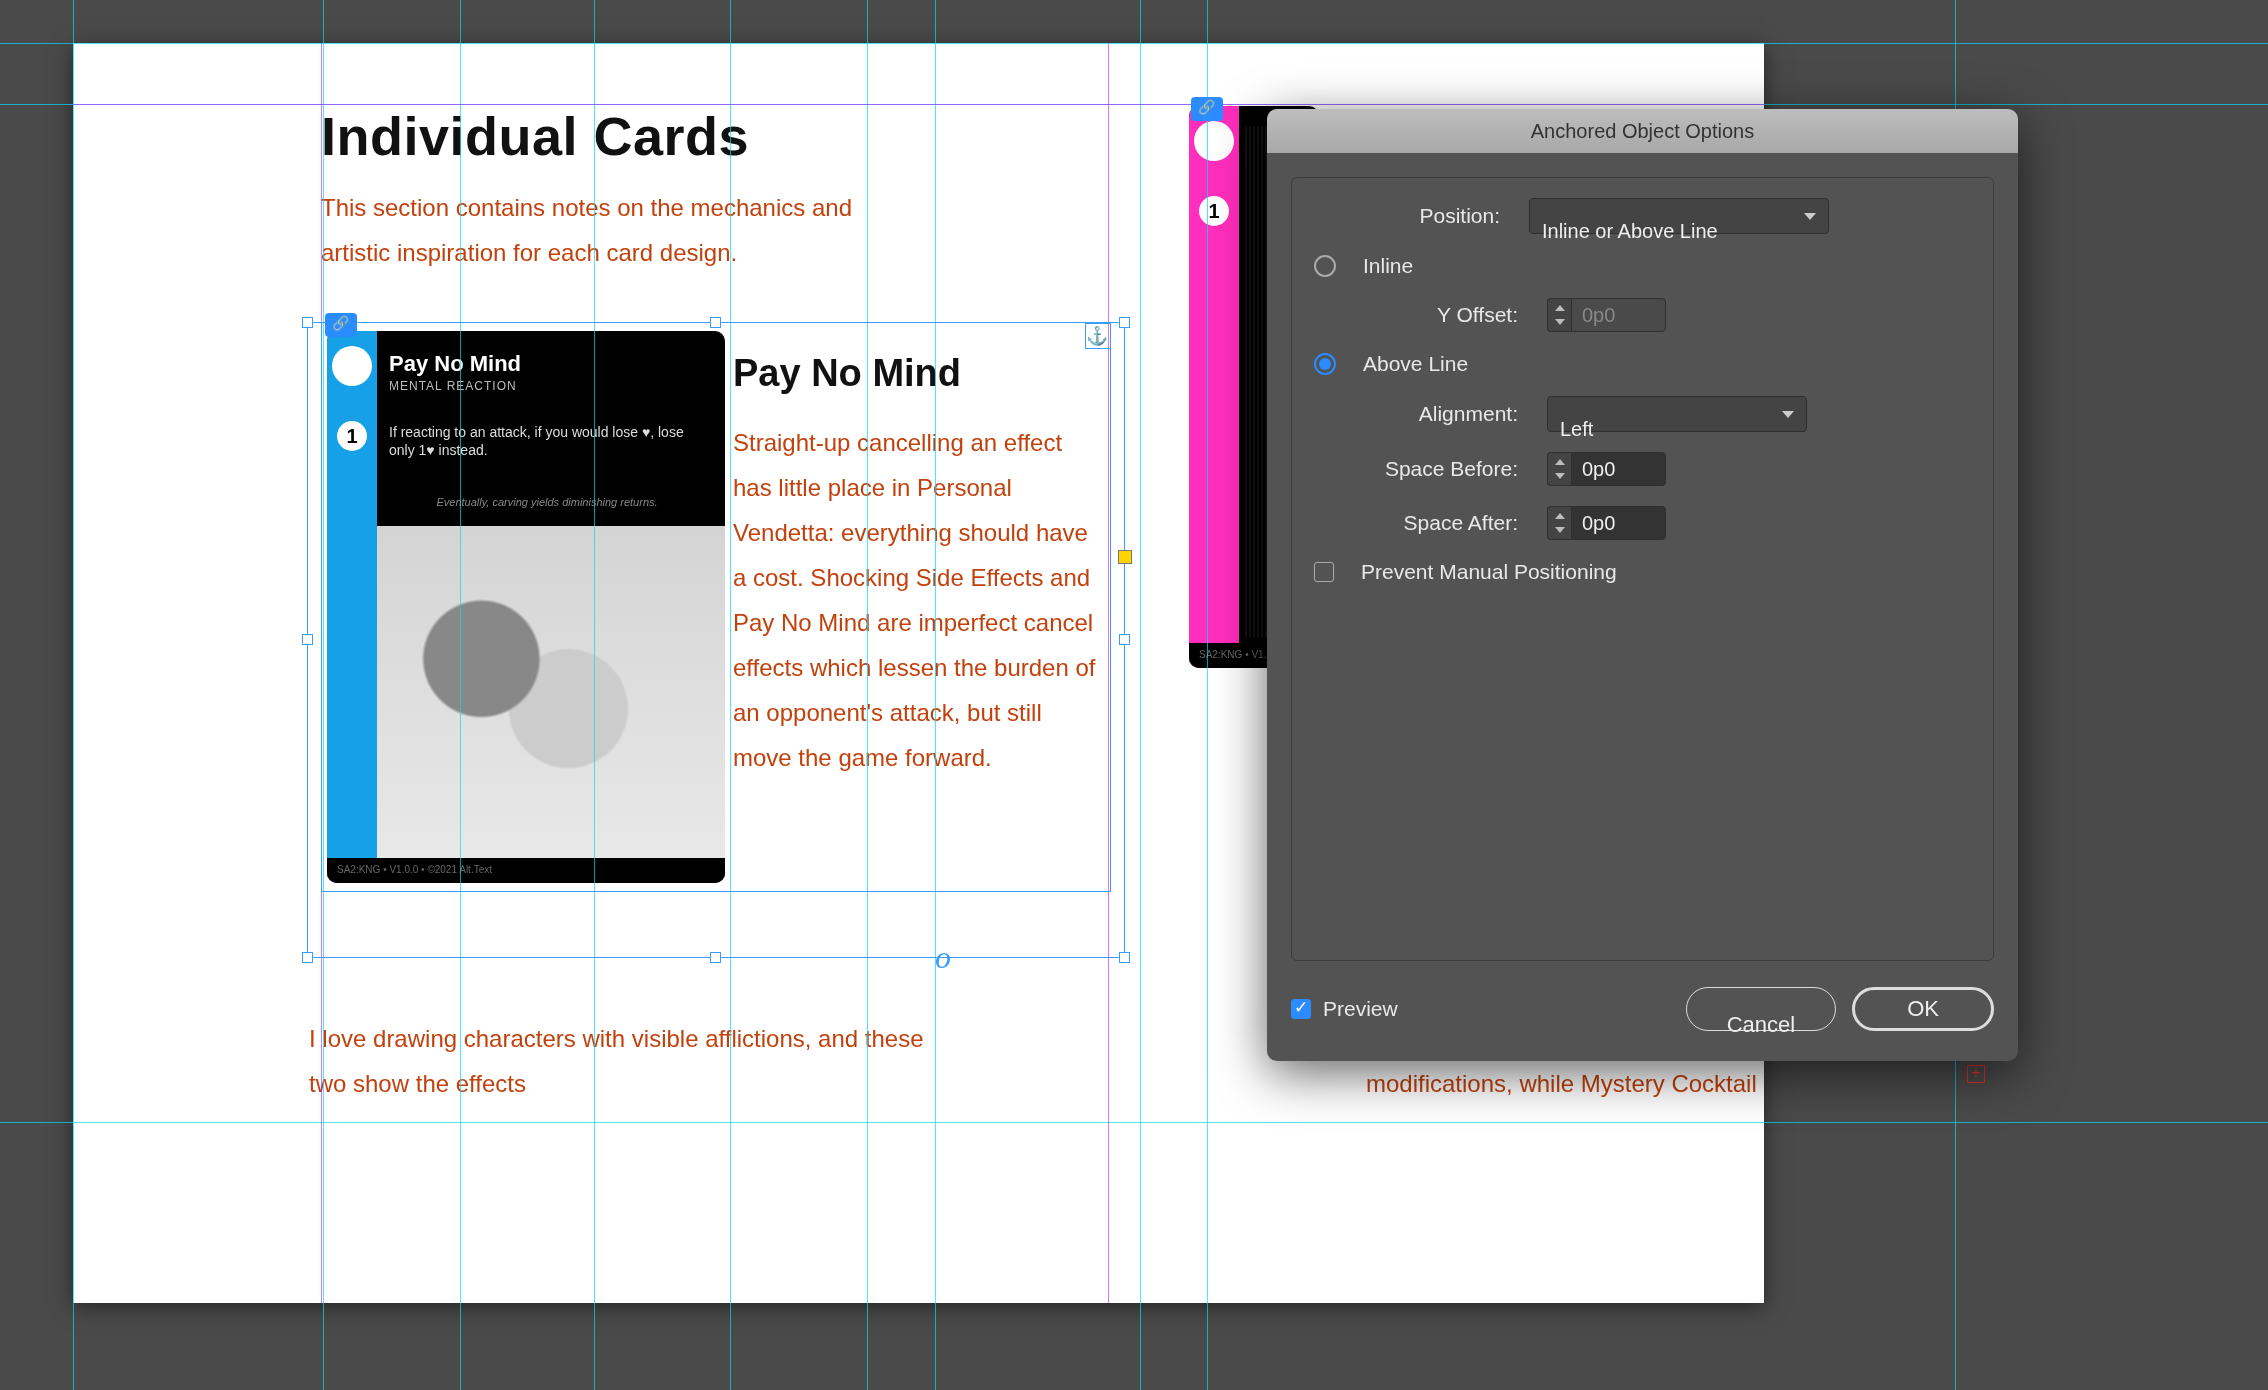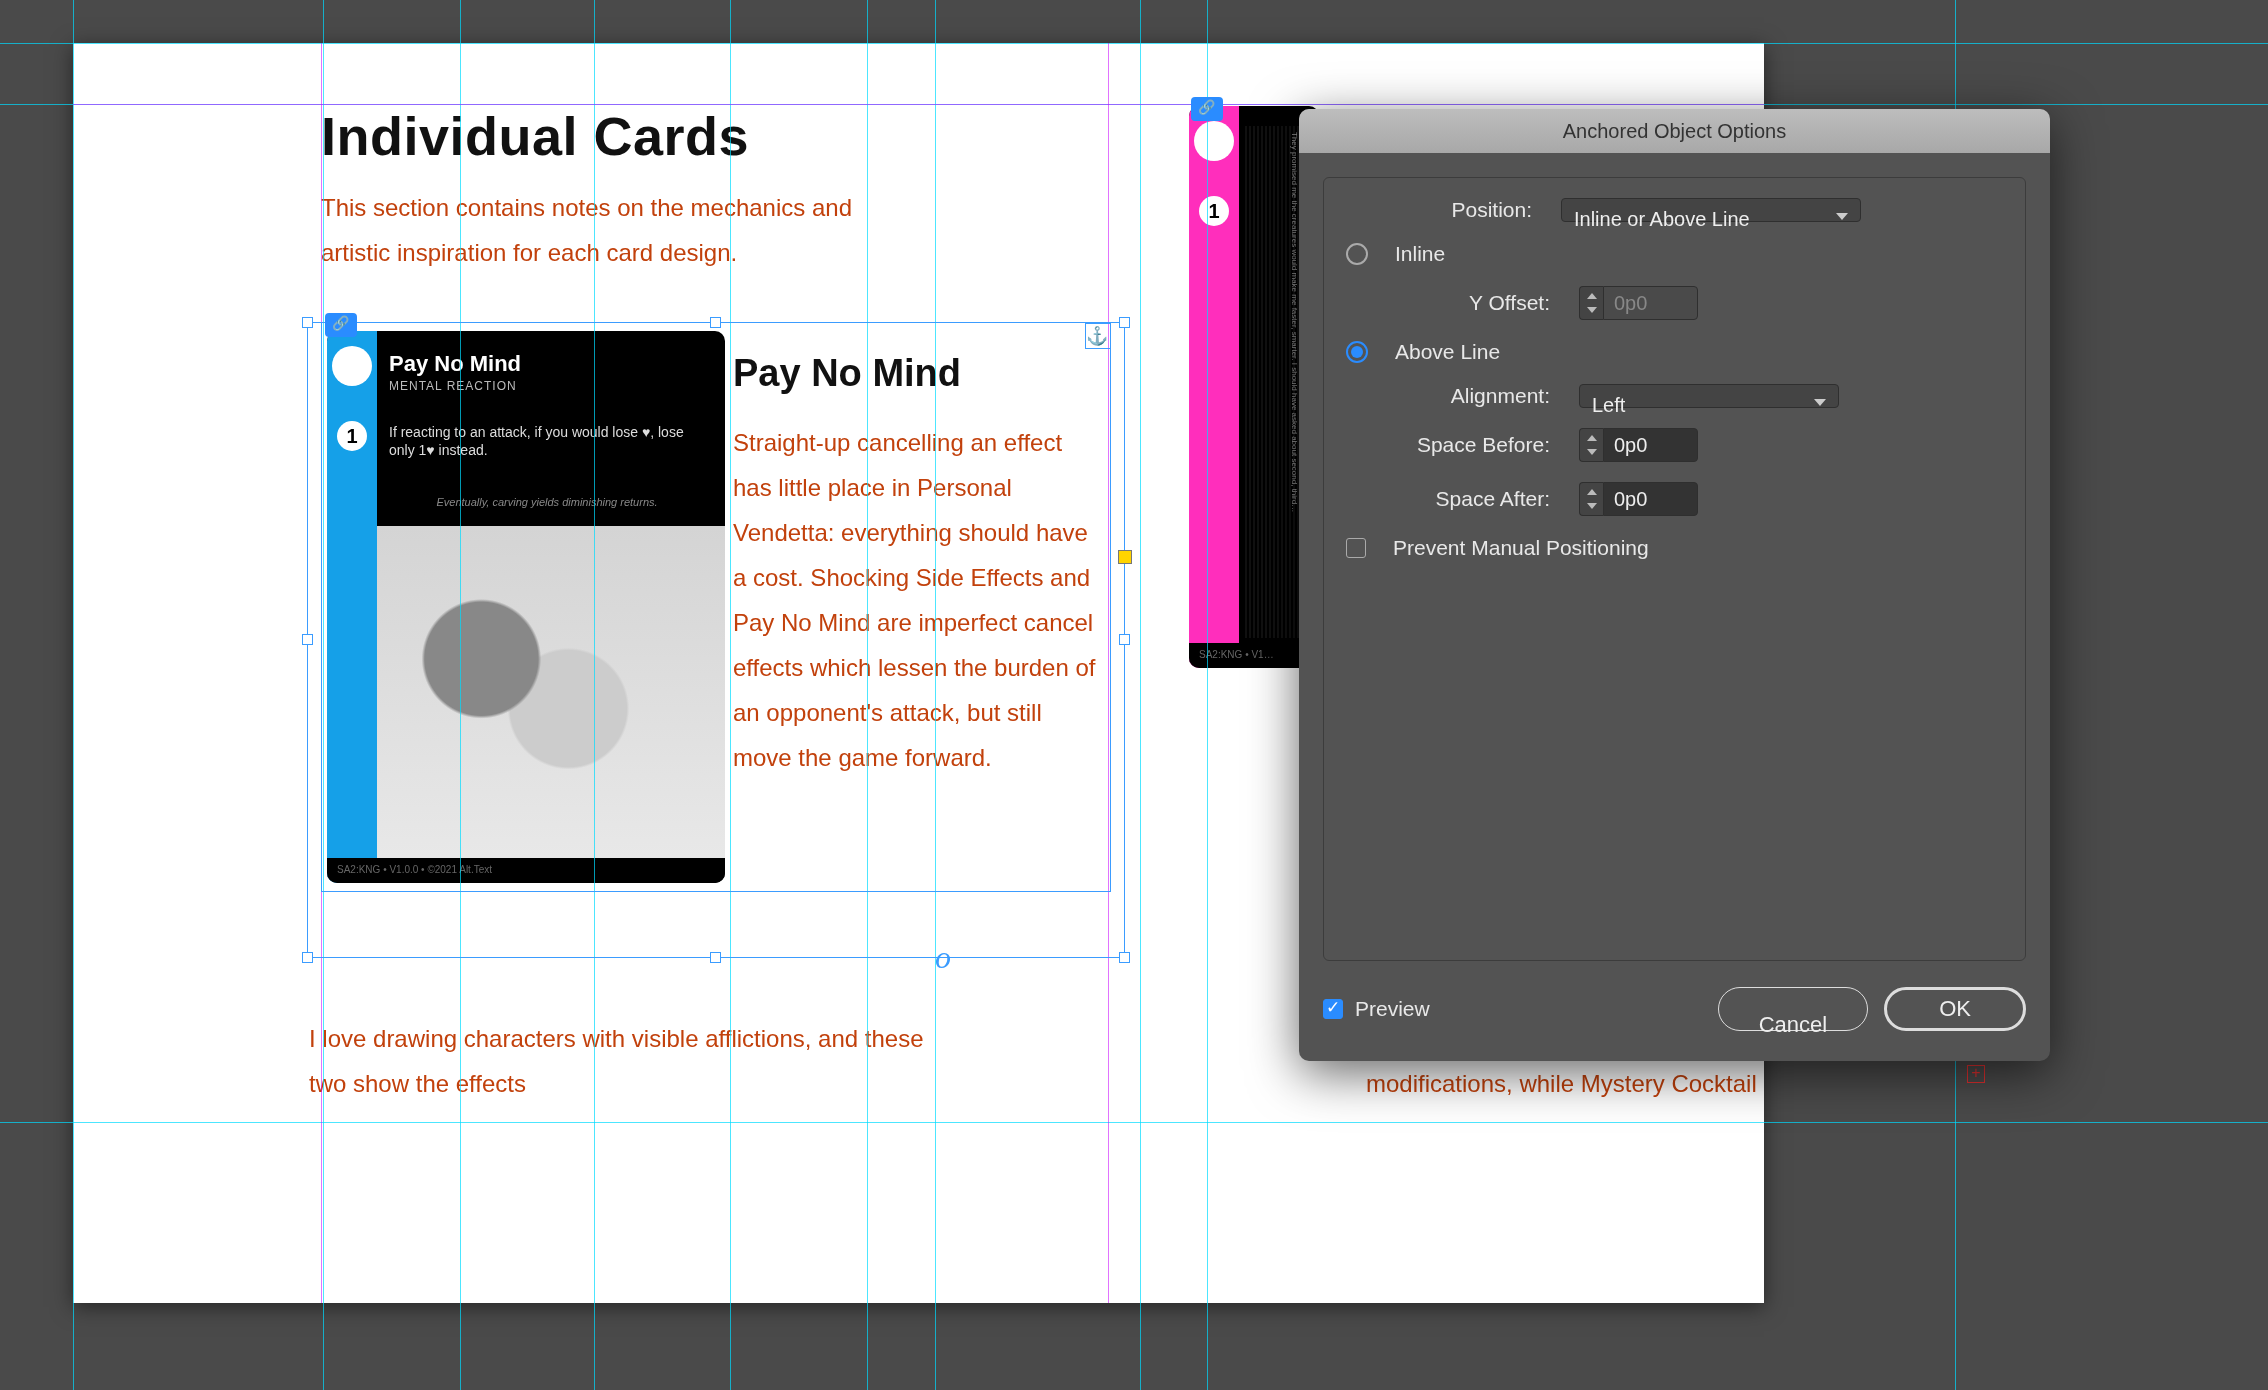--- a/index.html
+++ b/index.html
@@ -227,21 +227,20 @@
     left: 1267px;
     top: 109px;
     width: 751px;
     height: 952px;
     background: #535353;
     border-radius: 10px;
     box-shadow: 0 12px 50px rgba(0,0,0,0.6);
     z-index: 100;
     color: #e8e8e8;
     font-size: 21px;
-    margin-left: 32px;
   }
   .dialog-titlebar {
     height: 44px;
     background: linear-gradient(#bdbdbd, #a8a8a8);
     border-radius: 10px 10px 0 0;
     text-align: center;
     line-height: 44px;
     font-size: 20px;
     color: #333;
   }
@@ -265,23 +264,23 @@
     text-align: right;
     padding-right: 14px;
     font-size: 21px;
   }
   .row.indent .label { width: 218px; }
 
   .dropdown {
     background: #444;
     border: 1px solid #2f2f2f;
     border-radius: 4px;
-    height: 24px;
+    height: 36px;
     line-height: 32px;
-    padding: 4px 12px;
+    padding: 16px 12px;
     font-size: 20px;
     color: #eee;
     position: relative;
     min-width: 250px;
   }
   .dropdown::after {
     content: "";
     position: absolute;
     right: 12px; top: 14px;
     border-left: 6px solid transparent;

